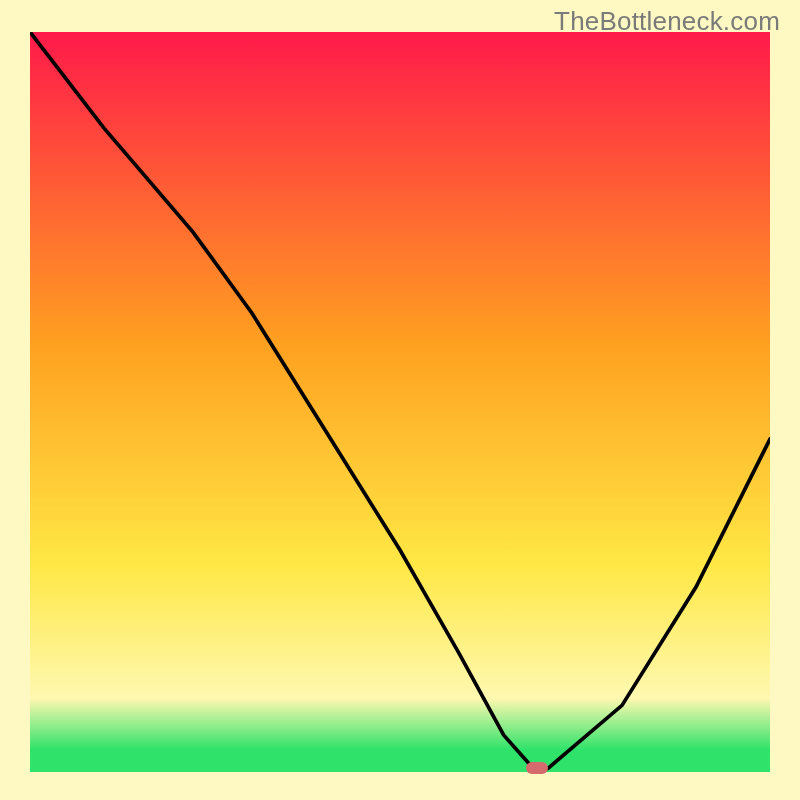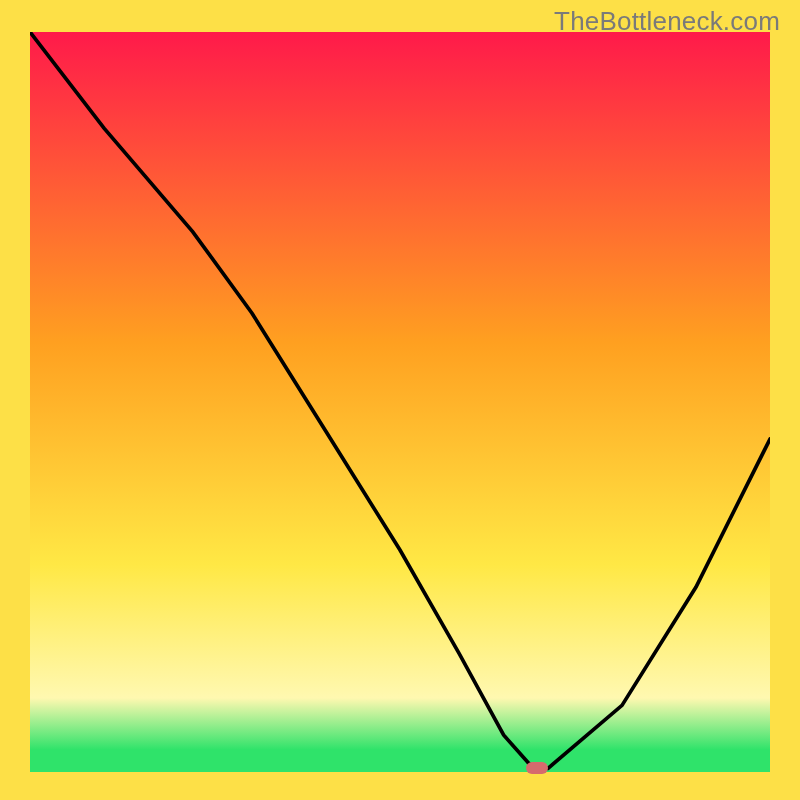--- a/index.html
+++ b/index.html
@@ -7,21 +7,21 @@
     padding: 0;
     width: 800px;
     height: 800px;
     background: #000;
     overflow: hidden;
     font-family: Arial, Helvetica, sans-serif;
   }
   .frame {
     position: absolute;
     inset: 0;
-    background: #fde047;
+    background: #fef9c3;
   }
   .watermark {
     position: absolute;
     top: 6px;
     right: 20px;
     color: #7a7a7a;
     font-size: 26px;
     font-weight: 500;
     letter-spacing: 0.2px;
   }

